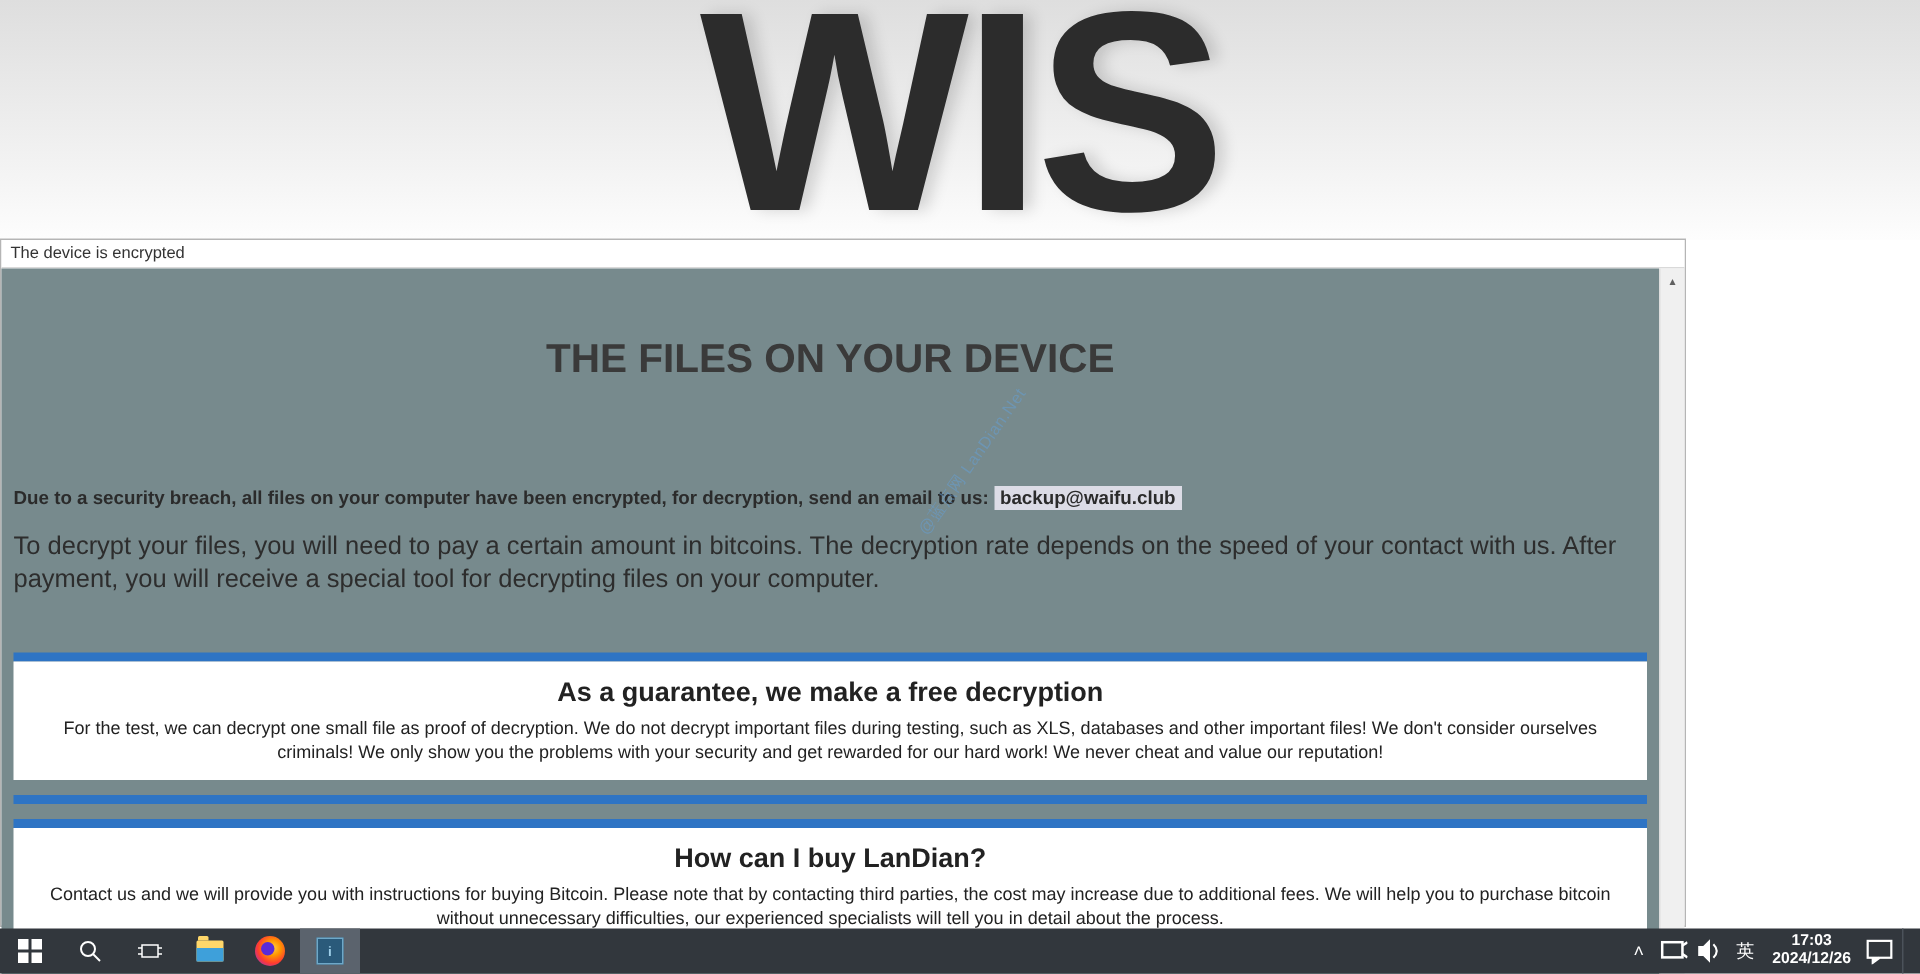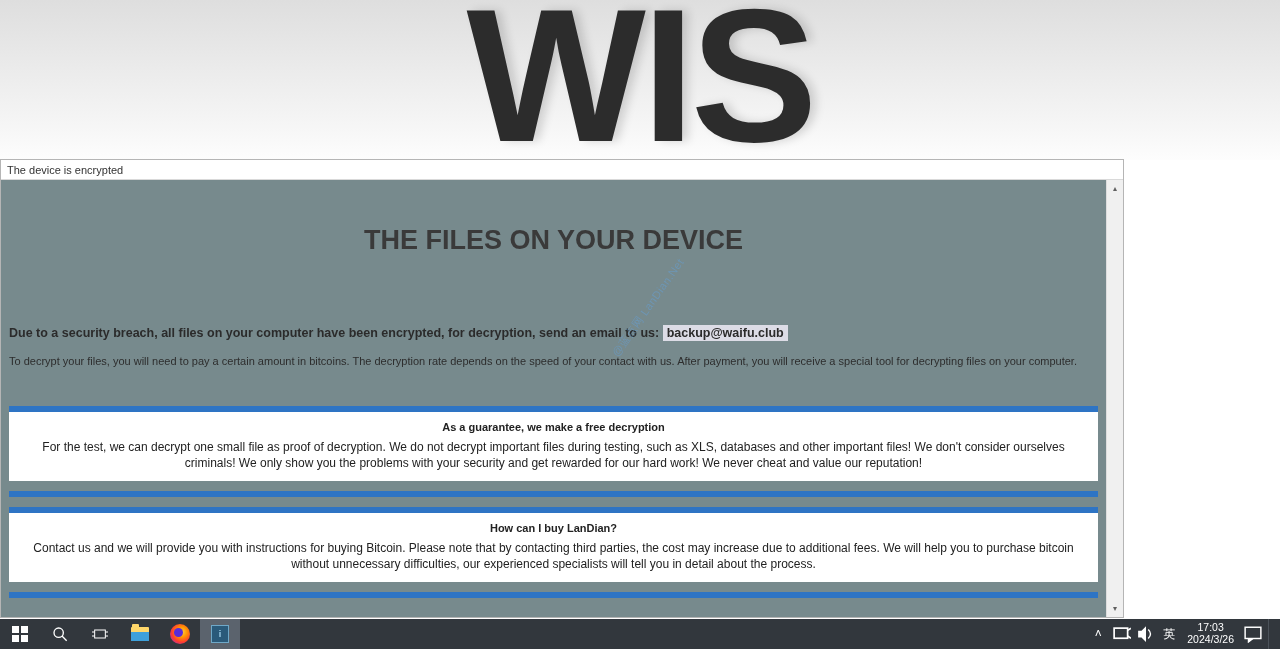--- a/index.html
+++ b/index.html
@@ -39,43 +39,43 @@
   .scroll-track { flex: 1; background: #f0f0f0; }
   
   .heading {
     text-align: center; font-size: 27px; font-weight: 800; color: #3a3a3a;
     margin-top: 36px; line-height: 1.25;
   }
   .body-text { font-size: 12.5px; margin-top: 68px; }
   .body-text p { margin: 3px 0; }
   .bold { font-weight: 700; color: #2b2b2b; }
   .hl { background: #dcdce6; padding: 1px 4px; font-weight: 700; color: #2b2b2b; }
-  .para-small { font-size: 11px; color: #2d2d2d; margin-top: 14px; line-height: 1.3; }
+  .para-small { font-size: 17px; color: #2d2d2d; margin-top: 14px; line-height: 1.3; }
   
   .panel-bar { height: 6px; background: #2e74c4; margin-top: 38px; width: 100%; }
   .panel-bar.tight { margin-top: 10px; }
   .panel {
     background: #fff; color: #222; font-size: 12px; text-align: center;
     padding: 8px 10px 10px 10px; line-height: 1.35;
   }
-  .panel-title { font-weight: 700; font-size: 11px; margin-bottom: 4px; }
+  .panel-title { font-weight: 700; font-size: 18px; margin-bottom: 4px; }
   
   .taskbar {
     position: absolute; bottom: 0; left: 0; width: 1280px; height: 30px;
     background: #32373d; display: flex; align-items: center; color: #fff;
   }
   .tb-btn {
     width: 40px; height: 30px; display: flex; align-items: center; justify-content: center;
     color: #fff; font-size: 14px;
   }
   .tb-btn.active { background: #5b636d; }
   .tb-spacer { flex: 1; }
   .tray { display: flex; align-items: center; height: 30px; gap: 6px; padding-right: 6px; font-size: 11px; }
   .tray-icon { display:flex; align-items:center; justify-content:center; width:18px; height:30px; font-size:12px; color:#fff; }
-  .tray-time { text-align: center; line-height: 1.1; font-size: 10.5px; padding: 0 4px; }
+  .tray-time { text-align: center; line-height: 1.1; font-size: 10.5px; padding: 0 4px; font-weight: bold; }
   .show-desktop { width: 6px; height: 30px; border-left: 1px solid #4b525a; }
 
   .start-icon svg, .tb-btn svg { width: 16px; height: 16px; }
   .ff-icon { width:20px; height:20px; border-radius:50%; background: radial-gradient(circle at 60% 40%, #ffcd42 0%, #ff9500 30%, #ff3b30 60%, #7b2ff7 100%); position:relative; }
   .ff-icon::after { content:""; position:absolute; top:4px; left:4px; width:9px; height:9px; border-radius:50%; background:#5a2bd8; }
   .explorer-icon { width:18px; height:14px; background:#ffd76a; border-radius:1px; position:relative; }
   .explorer-icon::before { content:""; position:absolute; bottom:0; left:0; width:18px; height:9px; background:#3ea0da; }
   .explorer-icon::after { content:""; position:absolute; top:-3px; left:1px; width:7px; height:3px; background:#ffd76a; border-radius:1px 1px 0 0; }
   .gpedit-icon { width:18px; height:18px; background:#2a5a7a; border:1px solid #6fa8c8; position:relative; display:flex; align-items:center; justify-content:center; }
   .gpedit-icon span { color:#9fd0ea; font-size:9px; font-weight:bold; }
@@ -180,21 +180,21 @@
     </div>
     <div class="tray-icon">
       <svg viewBox="0 0 16 16" fill="#fff">
           <polygon points="1,5 4,5 8,1 8,15 4,11 1,11"></polygon>
           <path d="M10 4 Q14 8 10 12" fill="none" stroke="#fff" stroke-width="1.2"></path>
         </svg>
     </div>
     <div class="tray-icon" style="width:auto;padding:0 2px;">英</div>
     <div class="tray-time">
       <div>17:03</div>
-      <div>2024/3/26</div>
+      <div>2024/12/26</div>
     </div>
     <div class="tray-icon">
       <svg viewBox="0 0 16 16" fill="none" stroke="#fff" stroke-width="1.3">
           <rect x="1" y="2" width="14" height="10"></rect>
           <path d="M4 12 L4 15 L8 12" fill="#fff"></path>
         </svg>
     </div>
     <div class="show-desktop"></div>
   </div>
 </div>

